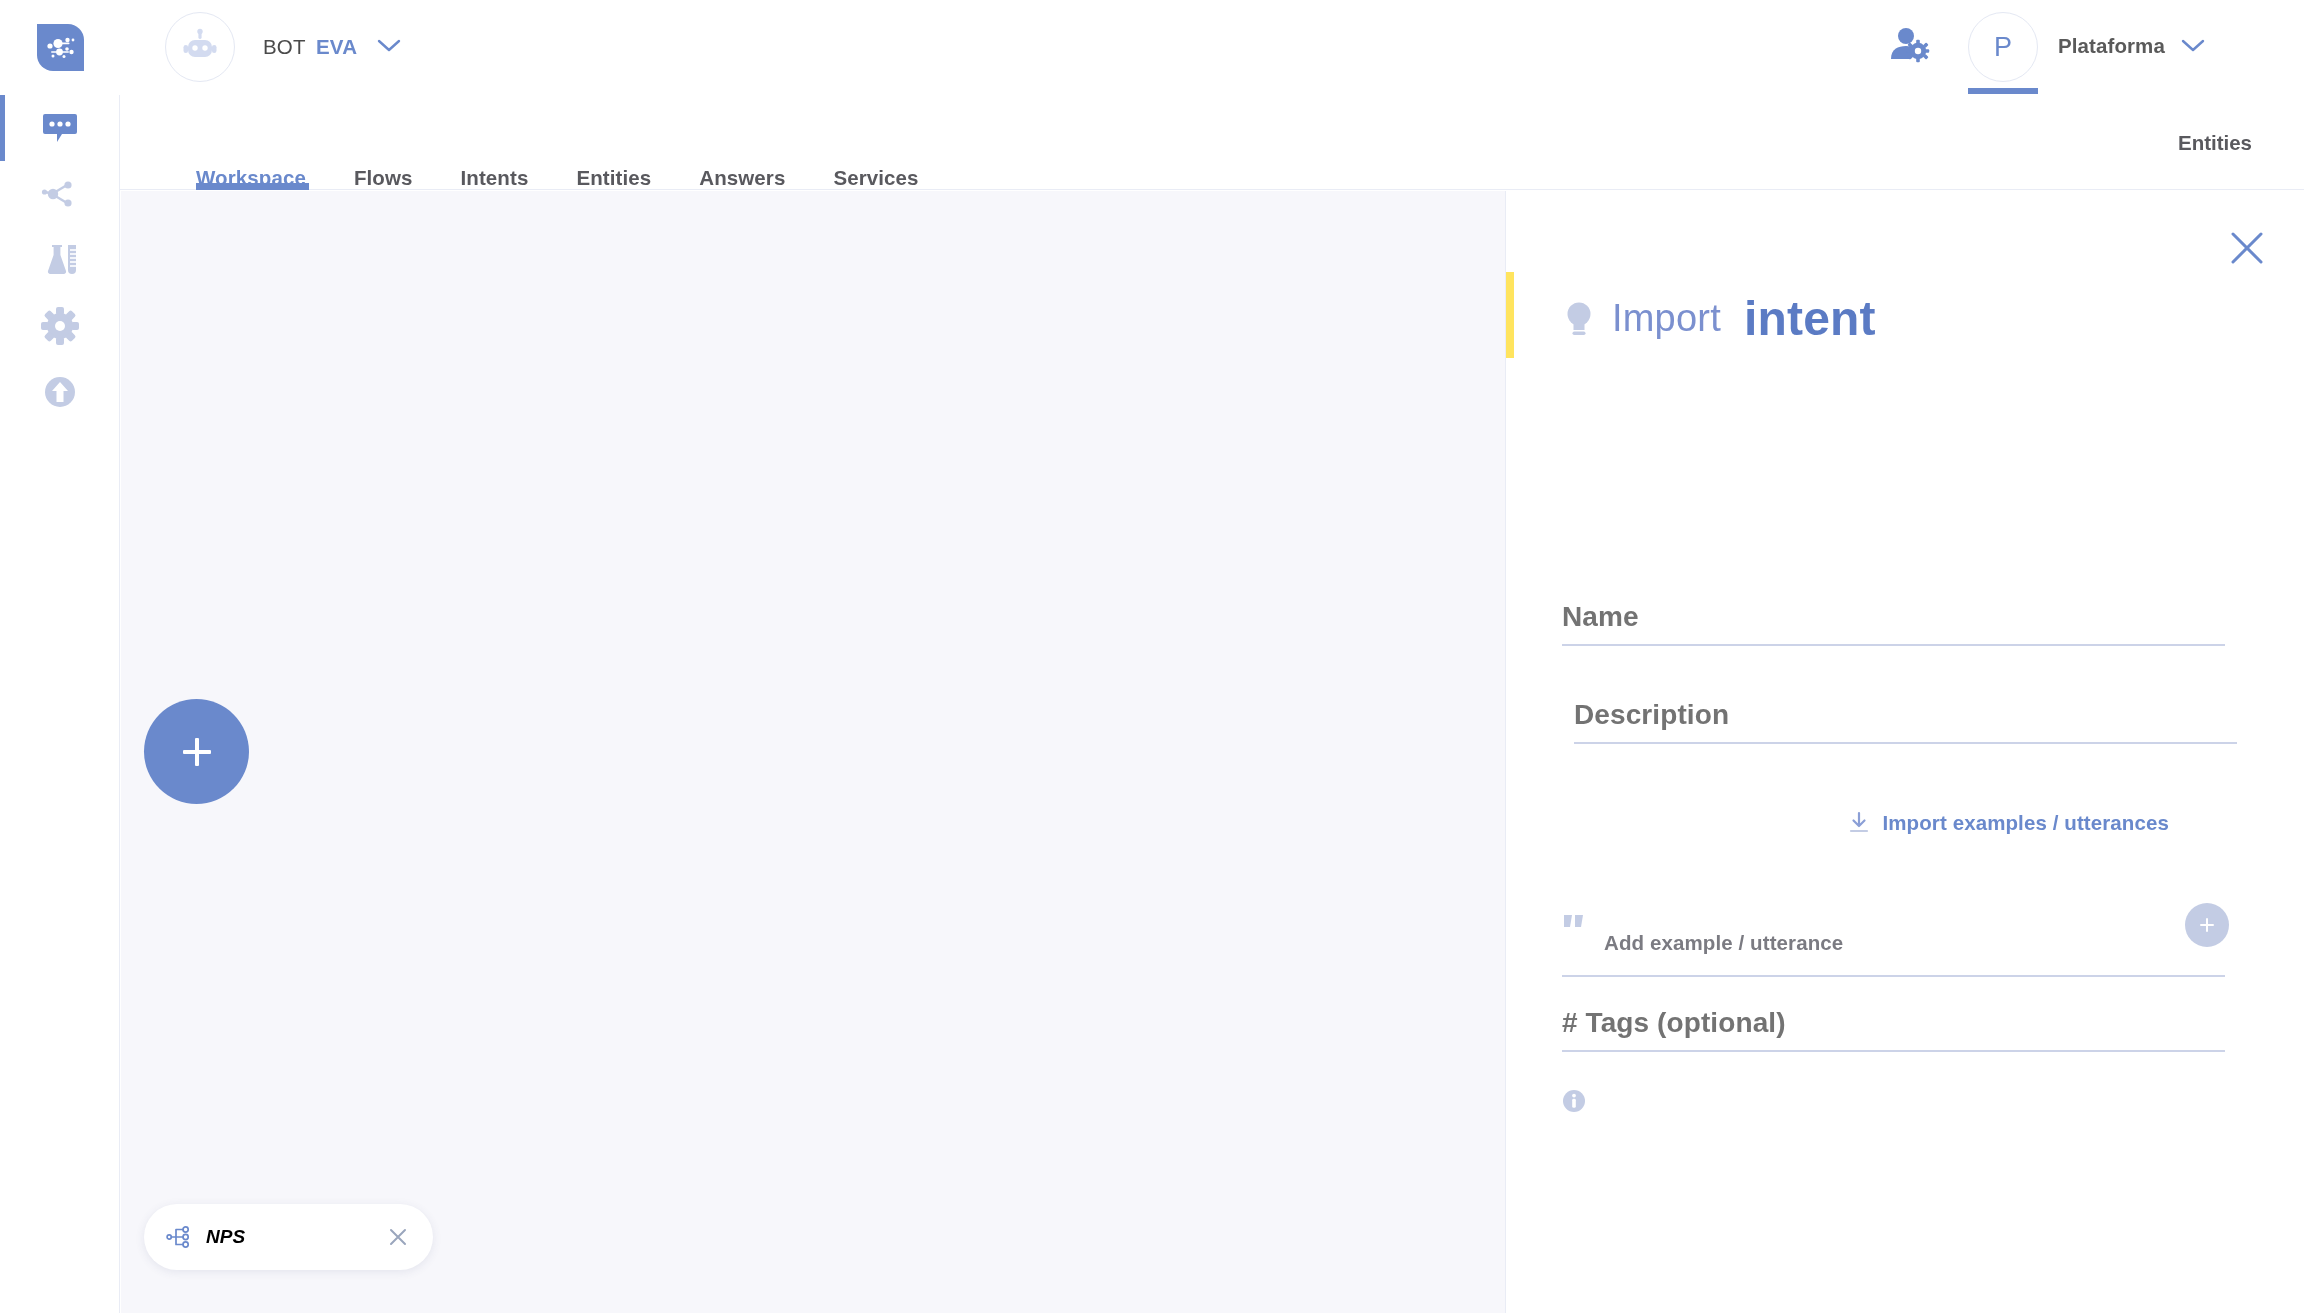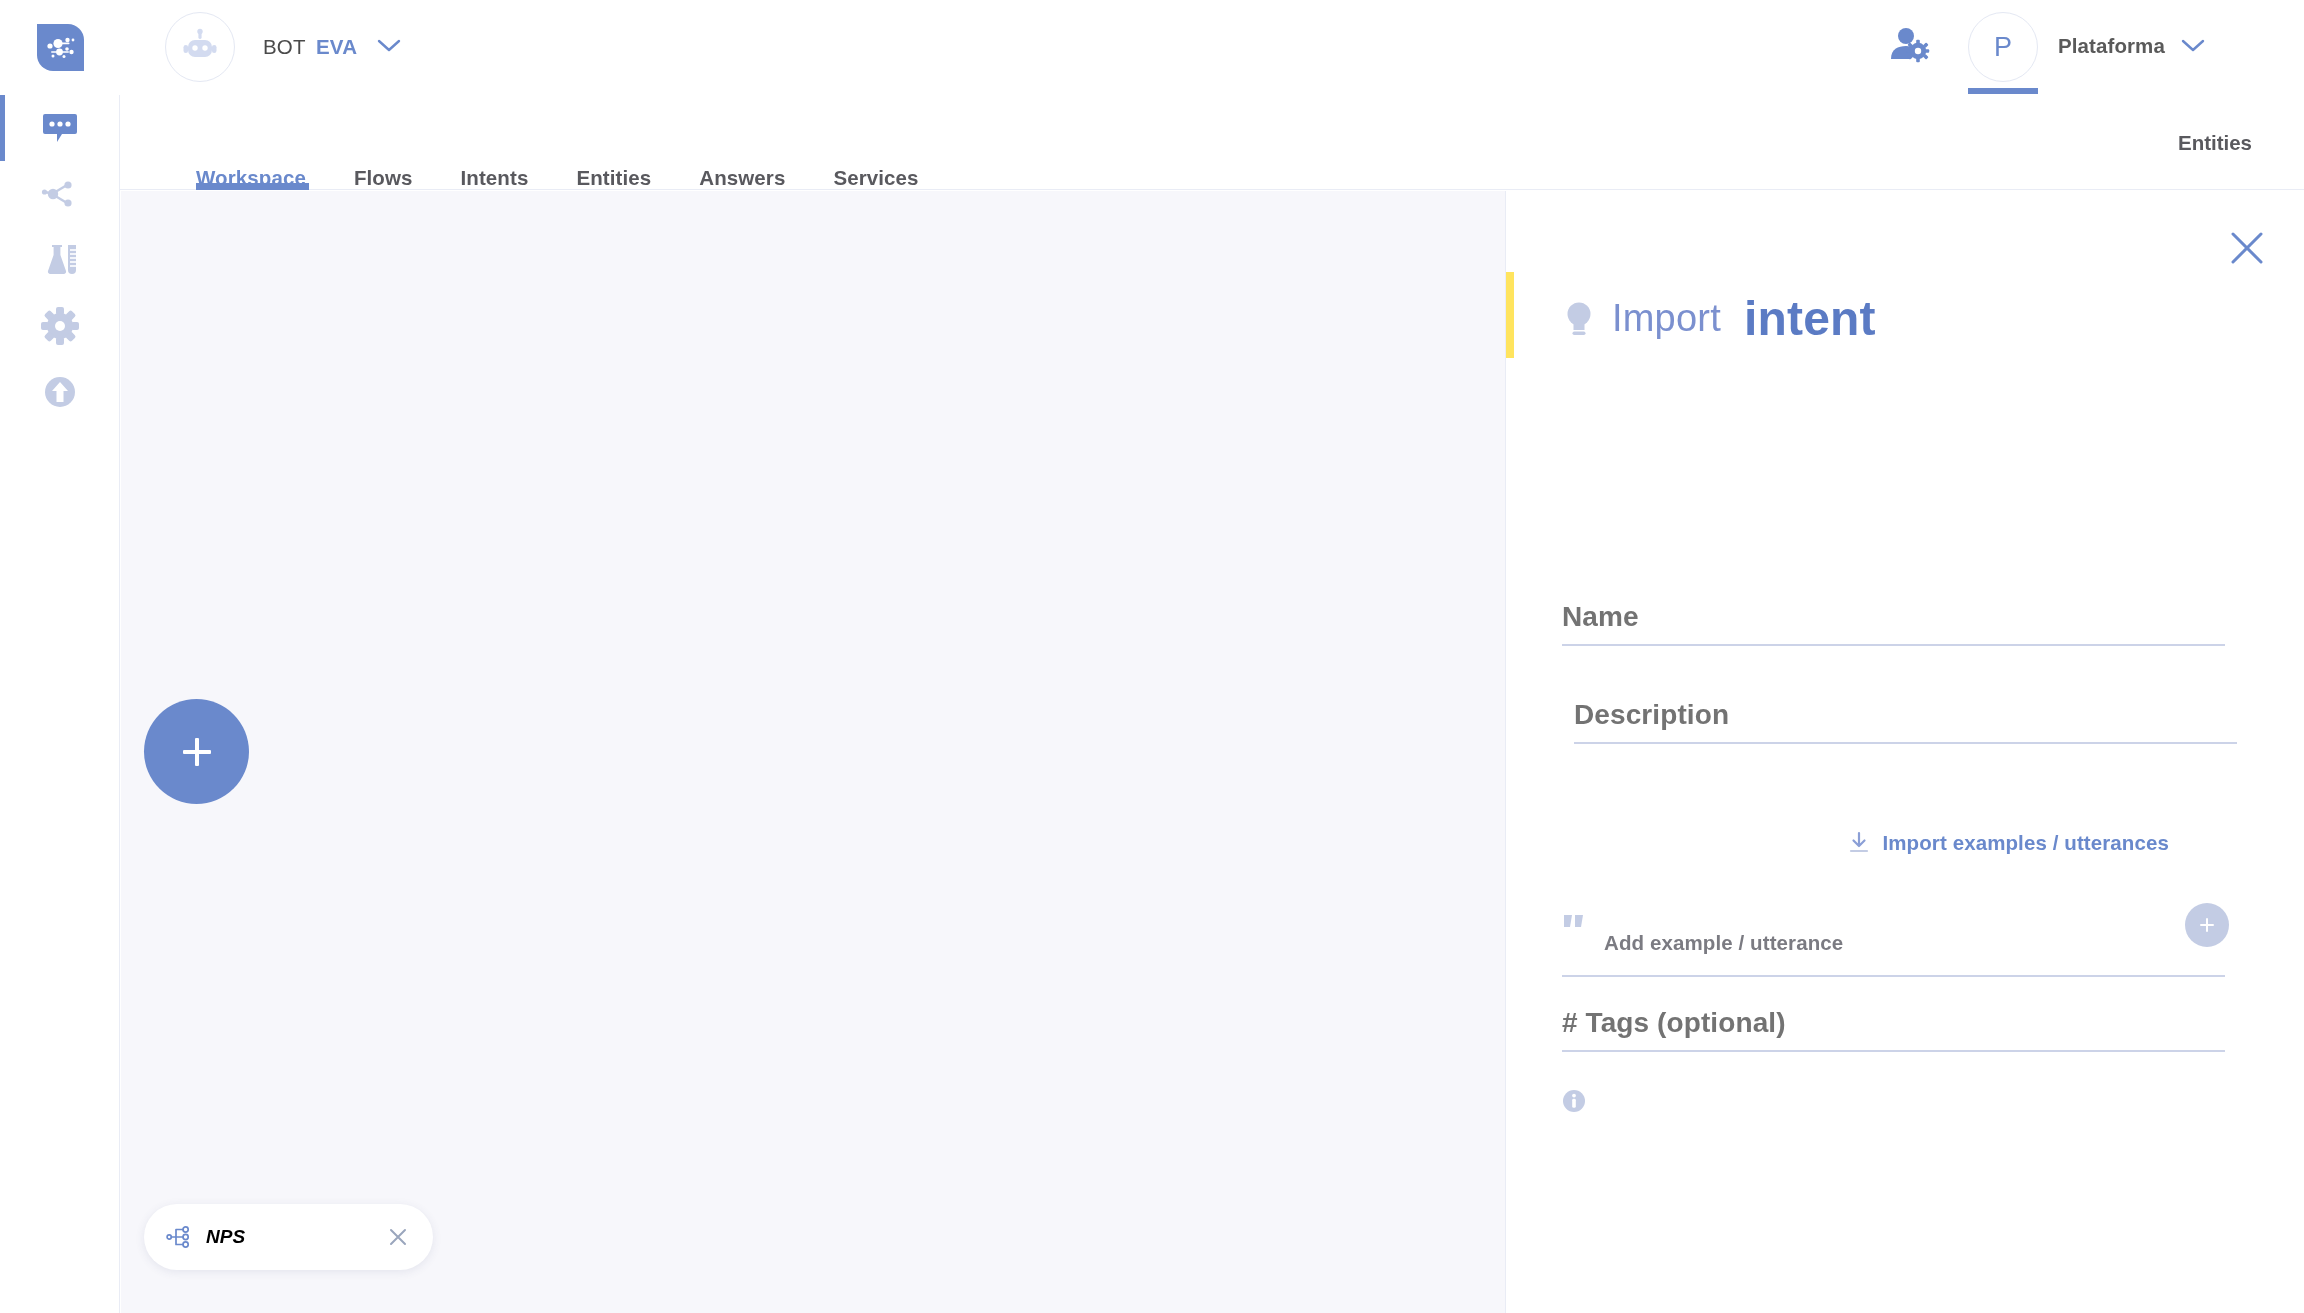--- a/index.html
+++ b/index.html
@@ -310,21 +310,21 @@
     letter-spacing: .1px;
   }
   .field .fld-line {
     width: 663px;
     height: 2px;
     background: #ccd3e8;
   }
 
   .import-row {
     position: absolute;
-    left: 322px; top: 640px;
+    left: 322px; top: 620px;
     width: 341px;
     display: flex;
     align-items: center;
     justify-content: flex-end;
     cursor: pointer;
   }
   .import-row .dl-icon {
     width: 24px; height: 24px;
     margin-right: 12px;
     flex: 0 0 auto;

